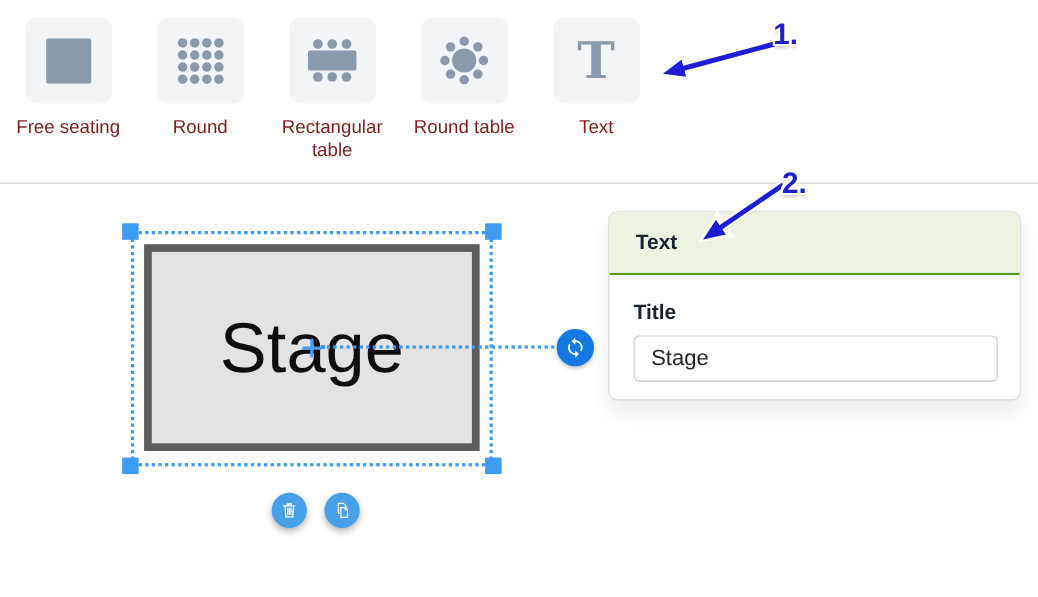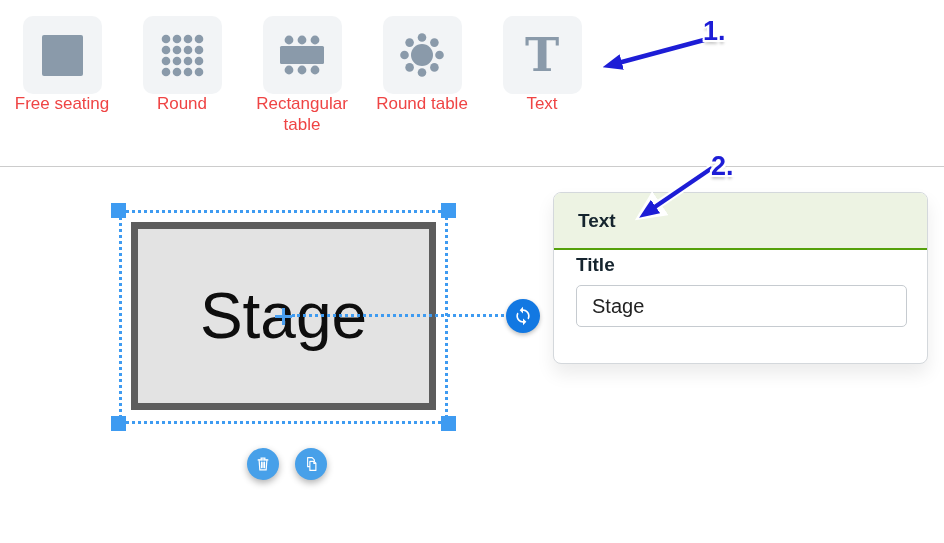--- a/index.html
+++ b/index.html
@@ -5,21 +5,21 @@
   * { margin:0; padding:0; box-sizing:border-box; }
   html,body { width:944px; height:543px; background:#fff; overflow:hidden;
               font-family:"Liberation Sans", sans-serif; position:relative; }
 
   
   .toolbar { position:absolute; left:0; top:0; width:944px; height:167px;
              background:#fff; border-bottom:1px solid #cccccc; }
   .tool { position:absolute; top:16px; width:120px; text-align:center; cursor:pointer; }
   .tool-card { width:79px; height:78px; margin:0 auto; background:#f2f4f6;
                border-radius:10px; display:flex; align-items:center; justify-content:center; }
-  .tool-label { font-size:17px; color:#ef4444; line-height:1.22; }
+  .tool-label { margin-top:12px; font-size:17px; color:#7f1d1d; line-height:1.22; }
   .sq-icon { width:41px; height:41px; background:#8a9aaa; border-radius:2px; }
   .t-glyph { font-family:"DejaVu Serif", serif; font-size:46px; font-weight:600;
              color:#8a9aaa; line-height:1; }
 
   
   .stage-el { position:absolute; left:131px; top:222px; width:305px; height:188px;
               background:#e3e3e3; border:7px solid #5d5d5d;
               display:flex; align-items:center; justify-content:center;
               font-size:64px; color:#0e0e0e; cursor:move; }
   .selection-box { position:absolute; left:119px; top:210px; width:329px; height:214px;
@@ -39,21 +39,21 @@
                 box-shadow:0 3px 7px rgba(0,0,0,.3); cursor:pointer; }
   .btn-delete { left:247px; } .btn-duplicate { left:295px; }
 
   
   .panel { position:absolute; left:553px; top:192px; width:375px; height:172px;
            background:#fff; border:1px solid #d4d8dc; border-radius:8px;
            box-shadow:0 10px 18px rgba(0,0,0,.08); }
   .panel-header { height:57px; background:#edf3e3; border-bottom:2px solid #55a00a;
                   border-radius:7px 7px 0 0; display:flex; align-items:center;
                   padding-left:24px; font-size:19px; font-weight:bold; color:#15242e; }
-  .panel-body { padding:4px 22px 0 22px; }
+  .panel-body { padding:24px 22px 0 22px; }
   .field-label { font-size:19px; font-weight:bold; color:#15242e; }
   .field-input { margin-top:9px; width:331px; height:42px; border:1px solid #c6cbd0;
                  border-radius:5px; padding:0 15px; font-size:20px; color:#222;
                  font-family:"Liberation Sans", sans-serif; outline:none; display:block; }
 
   
   .step-num { position:absolute; font-size:27px; font-weight:bold; color:#1d1dd6;
               text-shadow:-2px 0 0 #fff, 2px 0 0 #fff, 0 -2px 0 #fff, 0 2px 0 #fff,
                           -2px -2px 0 #fff, 2px -2px 0 #fff, -2px 2px 0 #fff, 2px 2px 0 #fff,
                           0 4px 3px rgba(0,0,0,.22); z-index:6; }

